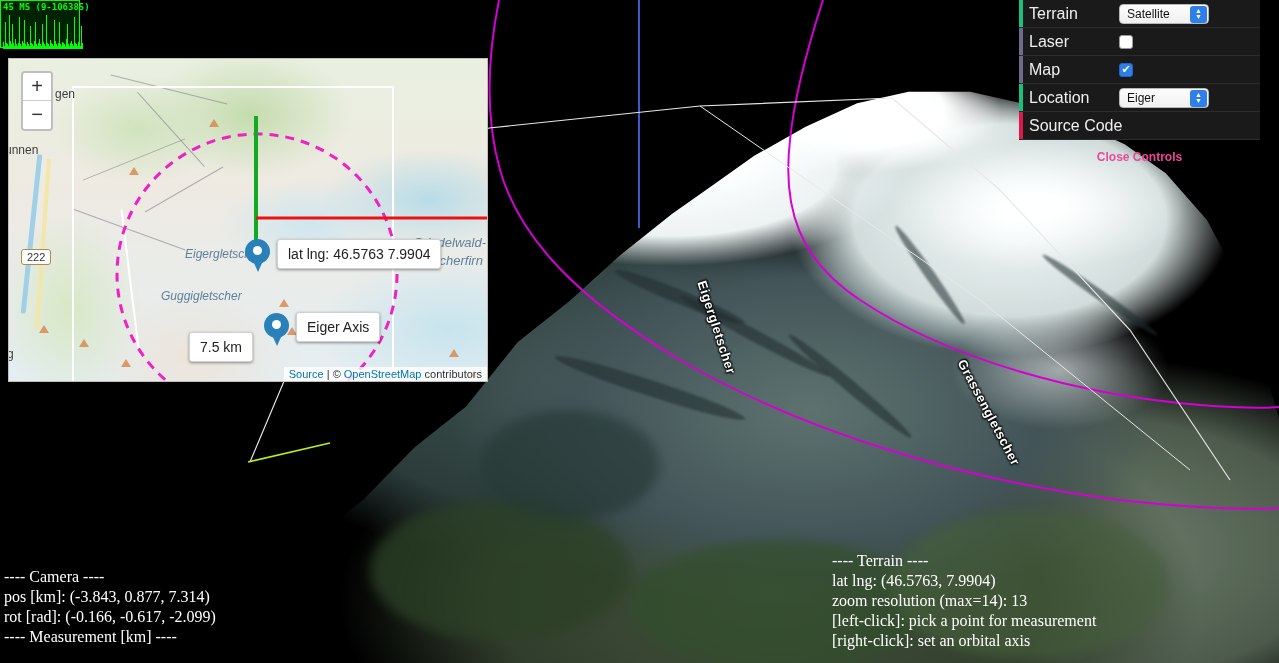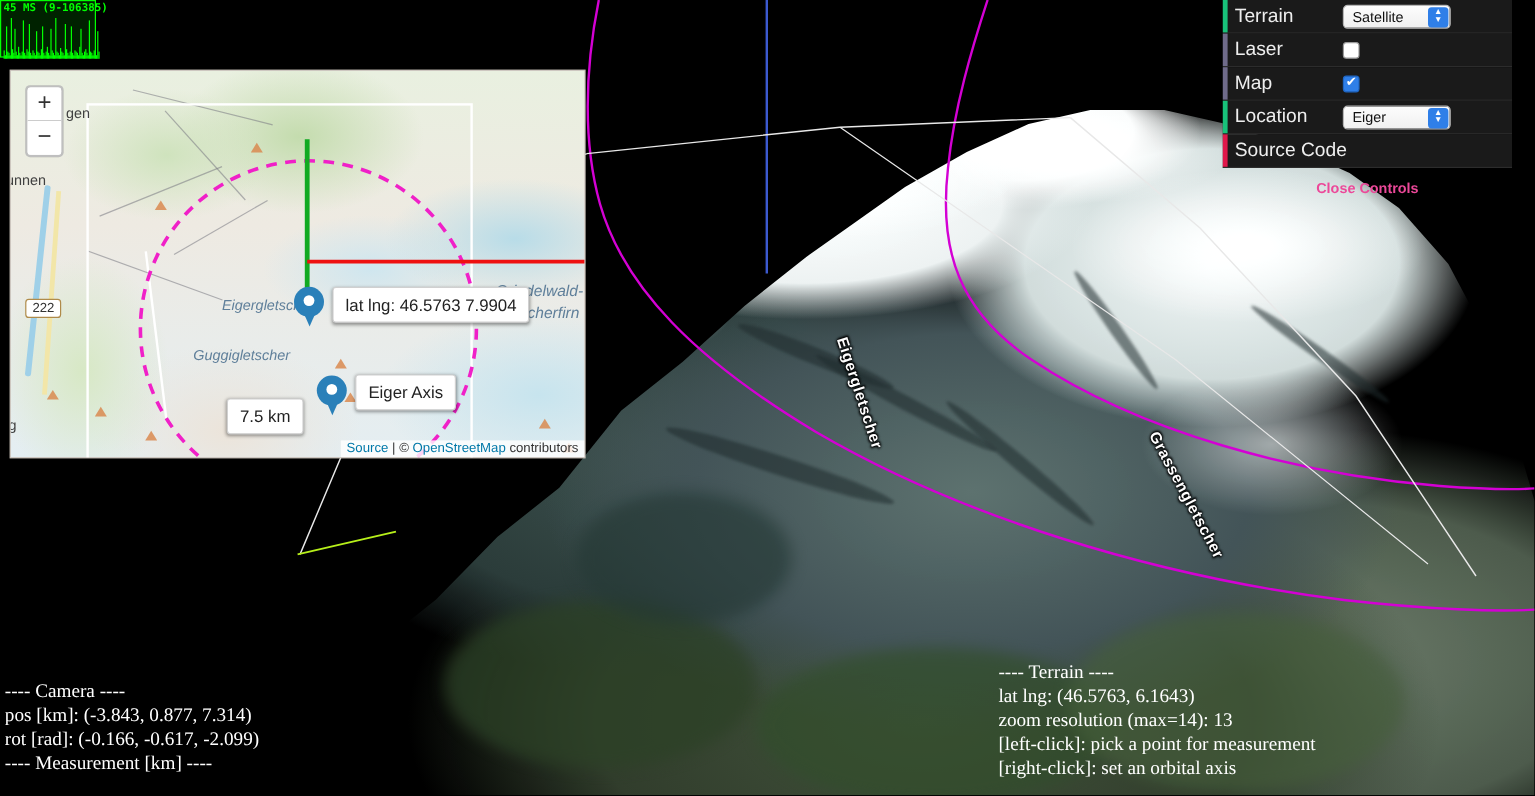--- a/index.html
+++ b/index.html
@@ -471,19 +471,19 @@
   <div id="hud-camera-bg"></div>
   <div class="hud" id="hud-camera">
     <div>---- Camera ----</div>
     <div>pos [km]: (-3.843, 0.877, 7.314)</div>
     <div>rot [rad]: (-0.166, -0.617, -2.099)</div>
     <div>---- Measurement [km] ----</div>
   </div>
 
   <div class="hud" id="hud-terrain">
     <div>---- Terrain ----</div>
-    <div>lat lng: (46.5763, 6.1643)</div>
+    <div>lat lng: (46.5763, 7.9904)</div>
     <div>zoom resolution (max=14): 13</div>
     <div>[left-click]: pick a point for measurement</div>
     <div>[right-click]: set an orbital axis</div>
   </div>
 
 </div>
 
 </body></html>

